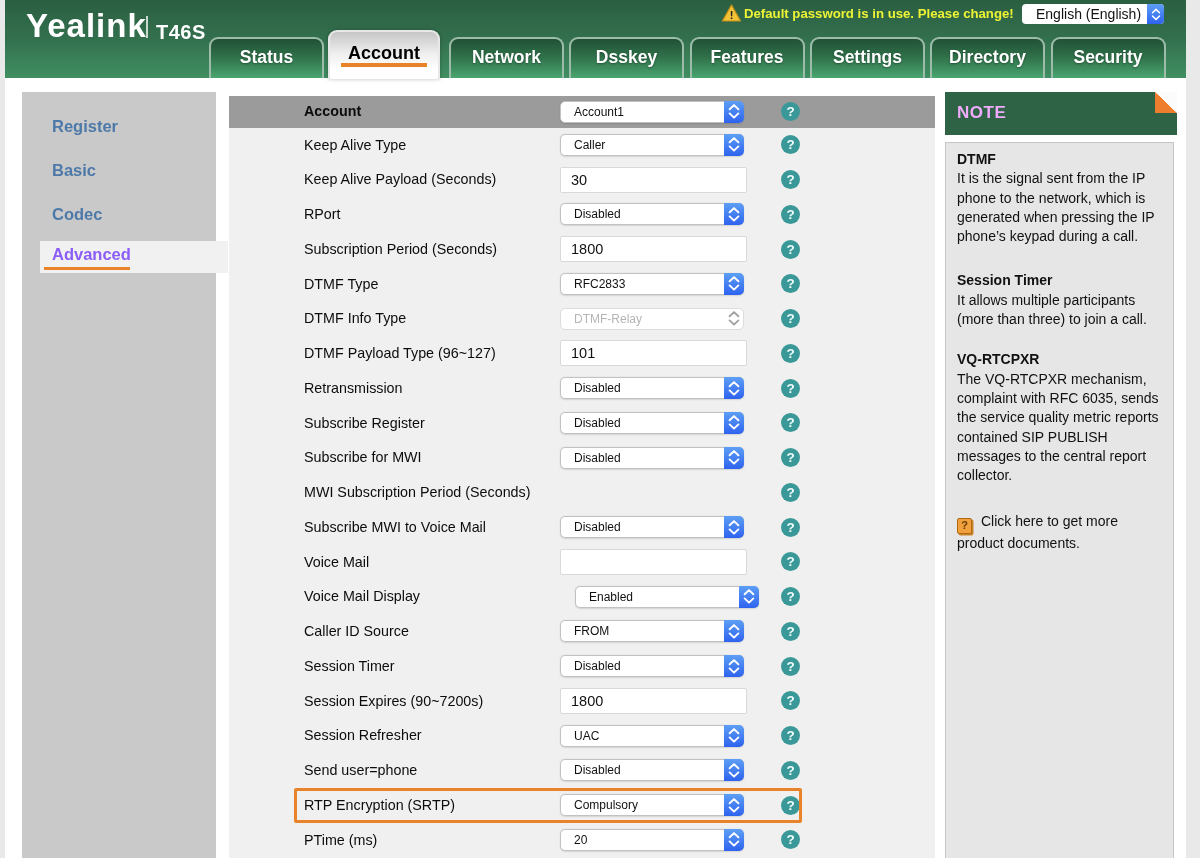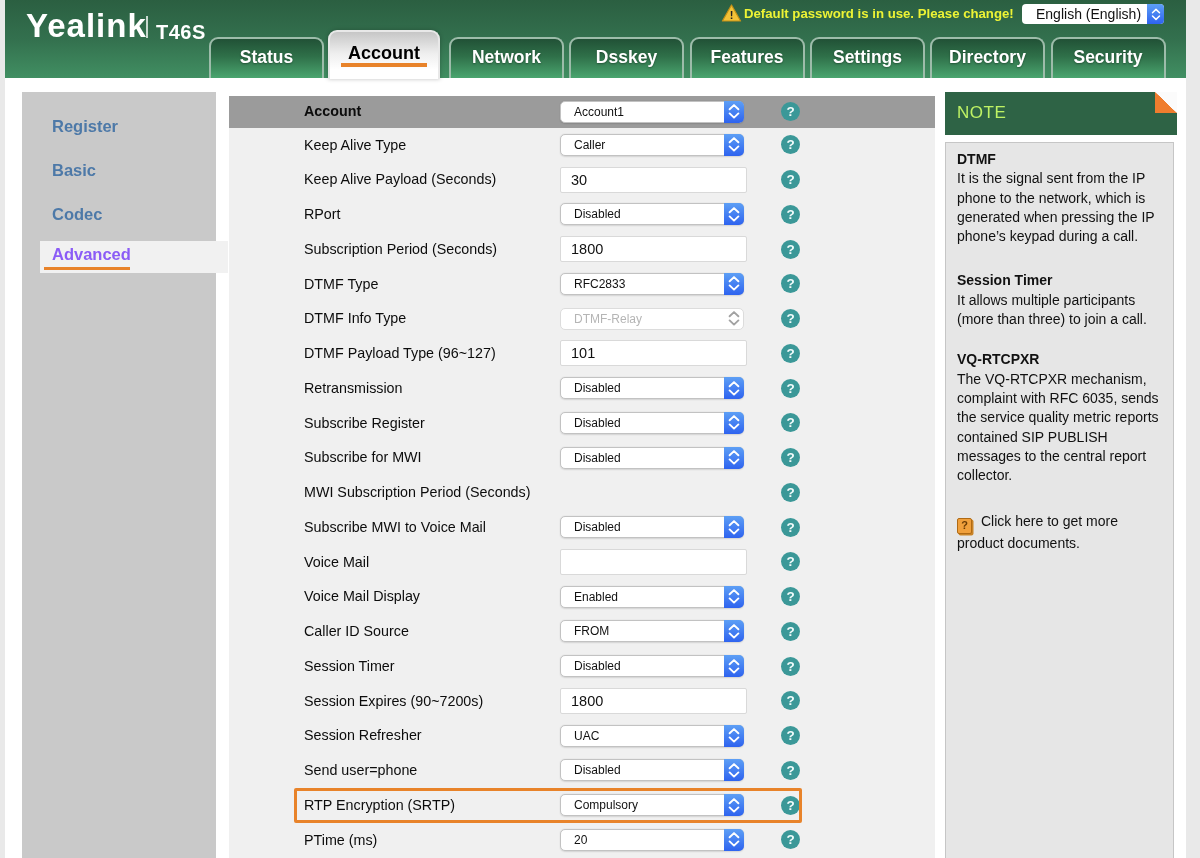--- a/index.html
+++ b/index.html
@@ -35,21 +35,21 @@
 .sel .sbtn { position:absolute; right:-1px; top:-1px; width:20px; height:22px; background:linear-gradient(180deg,#5d9ff5,#2e63ef); border-radius:0 5px 5px 0; }
 .sel .cv { position:absolute; left:4px; top:2.5px; }
 .sel.dis { color:#b5b5b5; border-color:#dcdcdc; box-shadow:none; }
 .sel .gbtn { background:transparent; }
 .inp { position:absolute; width:187px; height:26px; background:#fff; border:1px solid #d9d9d9; border-radius:2px; font-size:14.5px; color:#111; }
 .inp span { position:absolute; left:10px; top:0; line-height:24px; }
 .help { position:absolute; width:19px; height:19px; border-radius:50%; background:#3b9898; color:#f2fcfc; font-size:13.5px; font-weight:bold; text-align:center; line-height:19px; }
 .hirow { position:absolute; left:65px; top:691.75px; width:508px; height:34.75px; border:3px solid #e8832a; border-radius:2px; z-index:5; }
 
 .notehead { position:absolute; left:945px; top:92px; width:232px; height:43px; background:#2e6345; }
-.notehead .t { position:absolute; left:12px; top:11px; color:#bef264; font-size:17px; font-weight:normal; letter-spacing:0.5px; }
+.notehead .t { position:absolute; left:12px; top:11px; color:#f0abfc; font-size:17px; font-weight:bold; letter-spacing:0.5px; }
 .fold { position:absolute; right:0; top:0; width:22px; height:21px; background:linear-gradient(to top right,#ef7d2e 49.5%,#fbfbfb 50.5%); }
 .notebox { position:absolute; left:945px; top:142px; width:229px; height:716px; background:#e6e6e6; border:1px solid #c6c6c6; border-bottom:none; }
 .notebox .in { position:absolute; left:11px; top:7px; width:207px; font-size:14px; line-height:19.3px; color:#111; }
 .notebox p { margin:0; }
 .docicon { display:inline-block; width:15px; height:16px; background:#f0a03c; border:1.5px solid #b06a14; border-radius:2px; color:#6b3c05; font-size:11px; font-weight:bold; text-align:center; line-height:13px; vertical-align:-3px; margin-right:9px; box-shadow:1.5px 1.5px 0 #c98428; }
 </style></head>
 <body>
 <div class="page"></div>
 <div class="topbar"></div>
 <div class="logo">Yealink</div>
@@ -230,21 +230,21 @@
     </div>
 <div class="row" style="top:448.5px;">
       <span class="lbl">Voice Mail</span>
       <div class="inp" style="left:331px;top:4.375px;">
         <span></span>
       </div>
       <div class="help" style="left:552px;top:7.875px;">?</div>
     </div>
 <div class="row" style="top:483.25px;">
       <span class="lbl">Voice Mail Display</span>
-      <div class="sel" style="left:331px;top:6.375px;">
+      <div class="sel" style="left:346px;top:6.375px;">
         <span class="stxt">Enabled</span>
         <span class="sbtn">
           <svg class="cv" width="12" height="17" viewBox="0 0 12 17">
             <path d="M1.6 6.3 L6 2.1 L10.4 6.3" stroke="#ffffff" stroke-width="1.9" fill="none" stroke-linecap="round" stroke-linejoin="round"></path>
             <path d="M1.6 10.4 L6 14.6 L10.4 10.4" stroke="#ffffff" stroke-width="1.9" fill="none" stroke-linecap="round" stroke-linejoin="round"></path>
           </svg>
         </span>
       </div>
       <div class="help" style="left:552px;top:7.875px;">?</div>
     </div>

